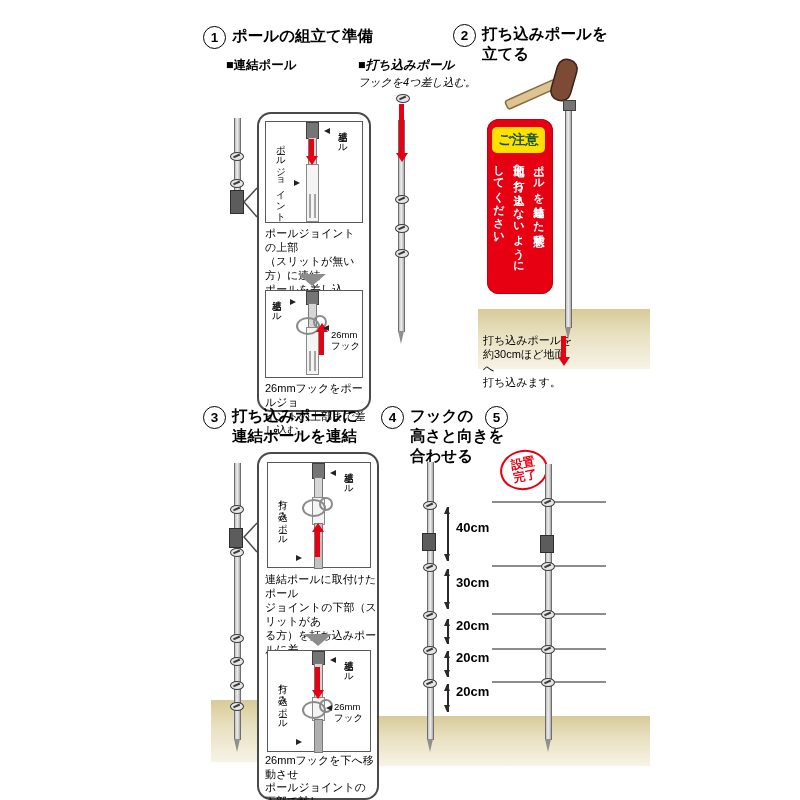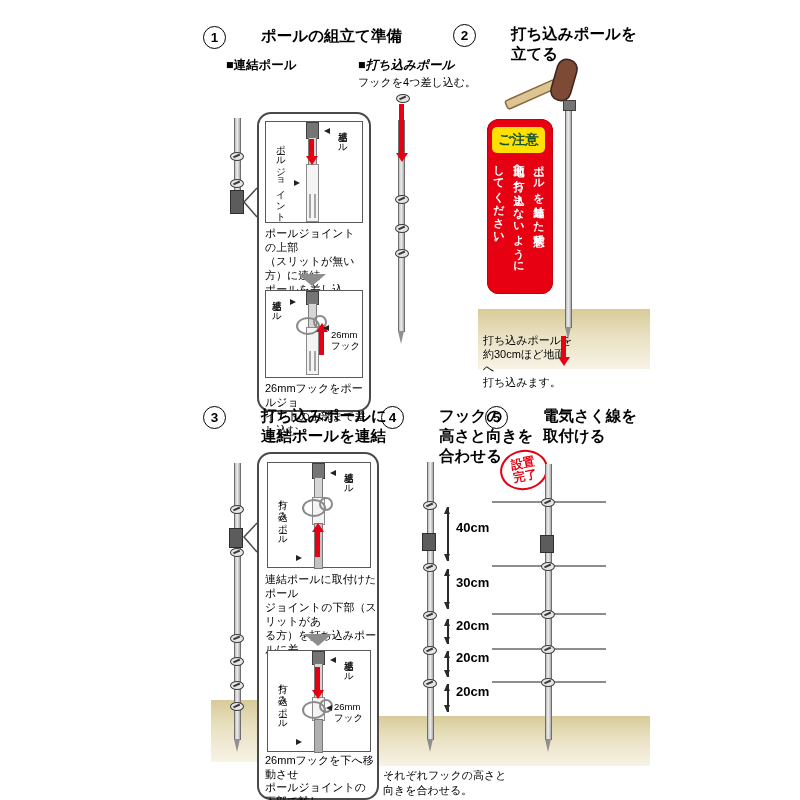--- a/index.html
+++ b/index.html
@@ -4,21 +4,21 @@
 <style>
   html,body{margin:0;padding:0;background:#fff;}
   .canvas{position:relative;width:800px;height:800px;background:#fff;overflow:hidden;
           font-family:"Liberation Sans","DejaVu Sans",sans-serif;color:#000;}
   .abs{position:absolute;}
   .pre{white-space:pre-line;}
   .doc-title{font-size:17px;font-weight:bold;}
   .step-head{position:absolute;display:flex;gap:6px;align-items:flex-start;}
   .num{width:21px;height:21px;border:1.8px solid #000;border-radius:50%;display:flex;
        align-items:center;justify-content:center;font-size:13.5px;font-weight:bold;flex:none;margin-top:0;}
-  .step-title{font-size:15.5px;font-weight:bold;line-height:20px;margin-left:29px;}
+  .step-title{font-size:15.5px;font-weight:bold;line-height:20px;}
   .sec-head{font-size:12.5px;font-weight:bold;}
   .body-text{font-size:11px;line-height:14.5px;}
   .caption{font-size:11px;line-height:14px;}
   .dimlabel{font-size:13px;font-weight:bold;}
   .pole{position:absolute;width:5px;background:linear-gradient(90deg,#bdbdbd,#efefef 45%,#a9a9a9);
         border-left:1px solid #6e6e6e;border-right:1px solid #6e6e6e;}
   .pole-tip{position:absolute;width:0;height:0;border-left:3.5px solid transparent;
         border-right:3.5px solid transparent;border-top:13px solid #8f8f8f;}
   .cap{position:absolute;background:#757575;border:1px solid #3f3f3f;}
   .joint{position:absolute;background:#5c5c5c;border:1px solid #2e2e2e;}
@@ -117,21 +117,21 @@
       <div class="tri-r" style="left:24px;top:8px;"></div>
       <div class="tri-l" style="left:57px;top:34px;"></div>
       <div class="hooklabel pre" style="left:65px;top:38px;">26mm
 フック</div>
     </div>
     <div class="caption pre abs" style="left:6px;top:267px;width:102px;">26mmフックをポールジョ
 イントの上部まで差し込む。</div>
   </div>
 
   <div class="sec-head abs" style="left:358px;top:57px;font-style:italic;">■打ち込みポール</div>
-  <div class="body-text abs" style="left:358px;top:75px;">フックを4つ差し込む。</div>
+  <div class="body-text abs" style="left:358px;top:75px;font-style:italic;">フックを4つ差し込む。</div>
   <div class="hook" style="left:396px;top:94px;"></div>
   <div class="pole" style="left:398px;top:120px;height:212px;"></div>
   <div class="ra-down" style="left:399px;top:104px;height:50px;"></div>
   <div class="hook" style="left:395px;top:195px;"></div>
   <div class="hook" style="left:395px;top:224px;"></div>
   <div class="hook" style="left:395px;top:249px;"></div>
   <div class="pole-tip" style="left:398px;top:331px;"></div>
 
   <div class="step-head" style="left:453px;top:24px;">
     <div class="num">2</div>
@@ -242,27 +242,23 @@
   <div class="dim" style="left:447px;top:619px;height:25px;"></div>
   <div class="dim" style="left:447px;top:651px;height:26px;"></div>
   <div class="dim" style="left:447px;top:684px;height:28px;"></div>
 
   <div class="dimlabel abs" style="left:456px;top:520px;">40cm</div>
   <div class="dimlabel abs" style="left:456px;top:575px;">30cm</div>
   <div class="dimlabel abs" style="left:456px;top:618px;">20cm</div>
   <div class="dimlabel abs" style="left:456px;top:650px;">20cm</div>
   <div class="dimlabel abs" style="left:456px;top:684px;">20cm</div>
 
-  <div class="caption pre abs" style="left:383px;top:768px;line-height:15px;">それぞれフックの高さと
-向きを合わせる。</div>
 
   <div class="step-head" style="left:485px;top:406px;">
     <div class="num">5</div>
-    <div class="step-title pre">電気さく線を
-取付ける</div>
   </div>
 
   <div class="badge-done pre" style="left:500px;top:450px;">設置
 完了</div>
 
   <div class="wire" style="left:492px;top:501px;width:114px;"></div>
   <div class="wire" style="left:492px;top:565px;width:114px;"></div>
   <div class="wire" style="left:492px;top:613px;width:114px;"></div>
   <div class="wire" style="left:492px;top:648px;width:114px;"></div>
   <div class="wire" style="left:492px;top:681px;width:114px;"></div>

